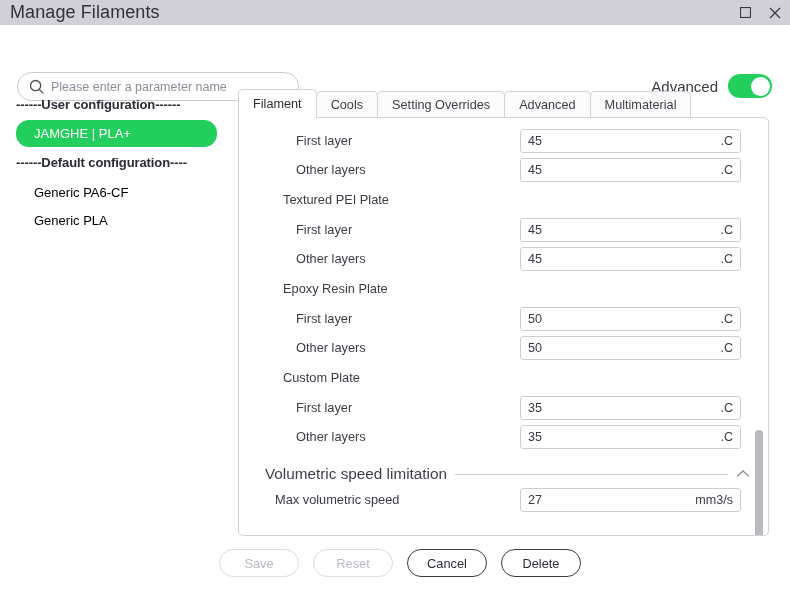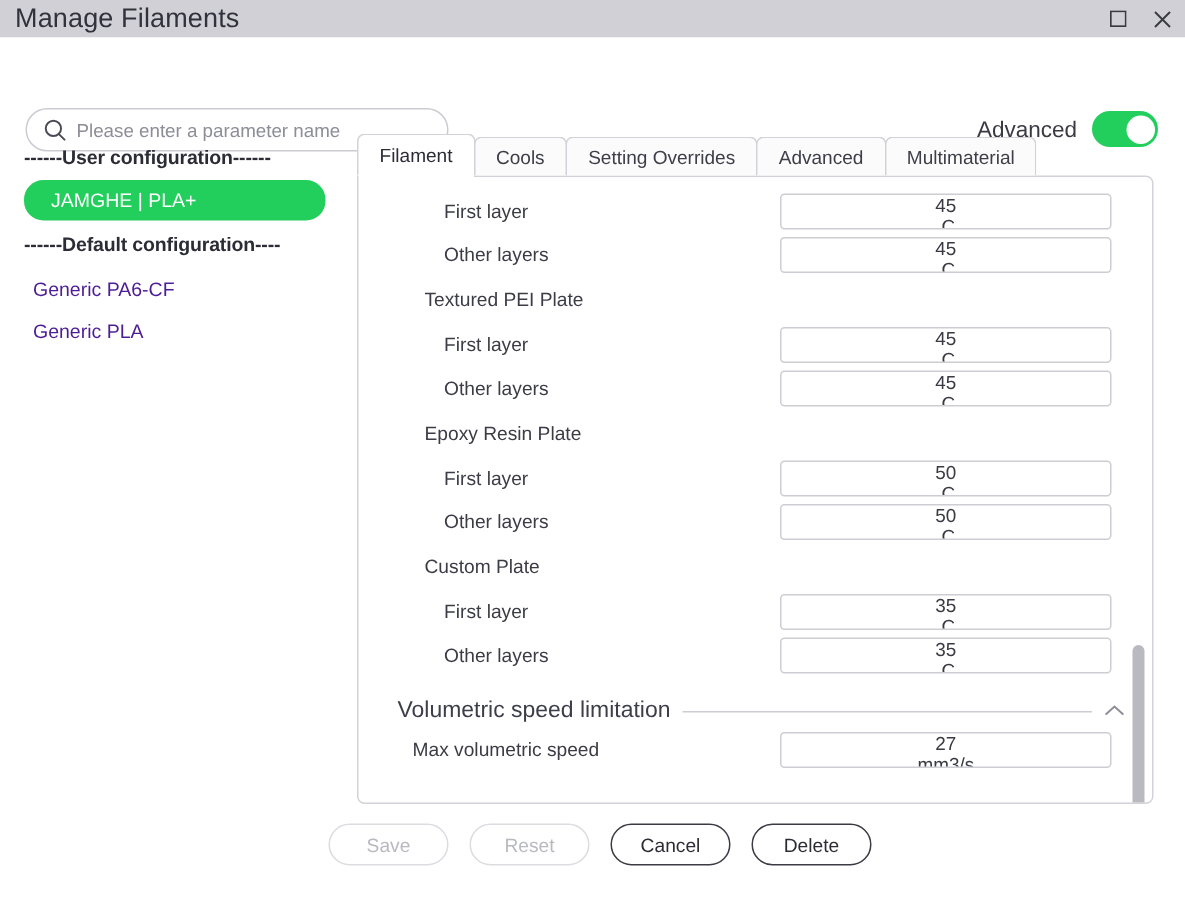--- a/index.html
+++ b/index.html
@@ -111,22 +111,22 @@
     font-size: 13px;
     font-weight: bold;
     color: #2c2c36;
     padding: 8px 0 8px 16px;
     letter-spacing: -0.1px;
     white-space: nowrap;
     overflow: hidden;
   }
   .side-item {
     font-size: 13px;
-    color: #4c1d95;
-    padding: 6px 0 6px 22px;
+    color: #000000;
+    padding: 6px 0 6px 34px;
     margin: 1px 0;
     white-space: nowrap;
   }
   .side-item.selected {
     background: #23cf5c;
     color: #ffffff;
     margin: 0 15px 0 16px;
     border-radius: 13px;
     padding: 6px 16px 6px 18px;
   }
@@ -203,21 +203,20 @@
     left: 281px;
     width: 221px;
     height: 24px;
     border: 1px solid #cdcdd4;
     border-radius: 3px;
     background: #fff;
     display: flex;
     align-items: center;
     padding: 0 7px;
     overflow: hidden;
-    flex-direction: column;
   }
   .field-value {
     font-size: 12.6px;
     color: #3a3a44;
     flex: 1;
     white-space: nowrap;
   }
   .field-unit {
     font-size: 12.6px;
     color: #3a3a44;

